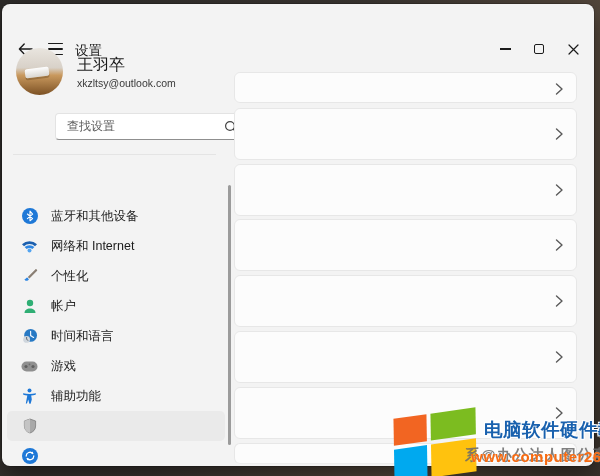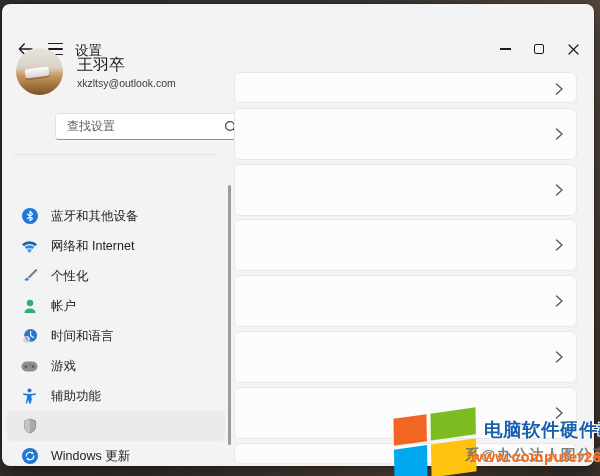--- a/index.html
+++ b/index.html
@@ -235,21 +235,20 @@
         <div class="nav-item">
           <span class="nav-ic">
             <svg width="16" height="16" viewBox="0 0 16 16">
                 <circle cx="8" cy="8" r="8" fill="#1e78d7"></circle>
                 <path d="M4.2 8a3.8 3.8 0 0 1 6.6-2.5" stroke="#fff" stroke-width="1.3" fill="none" stroke-linecap="round"></path>
                 <path d="M11.8 8a3.8 3.8 0 0 1-6.6 2.5" stroke="#fff" stroke-width="1.3" fill="none" stroke-linecap="round"></path>
                 <path d="M11 3.4v2.2H8.8z" fill="#fff"></path>
                 <path d="M5 12.6v-2.2h2.2z" fill="#fff"></path>
               </svg>
           </span>
-          <span class="nav-label">Windows 更新</span>
         </div>
 
       </nav>
 
       <div class="side-scrollbar"></div>
     </aside>
 
     <main class="content">
       <div class="card r1">
         <span class="chev">

